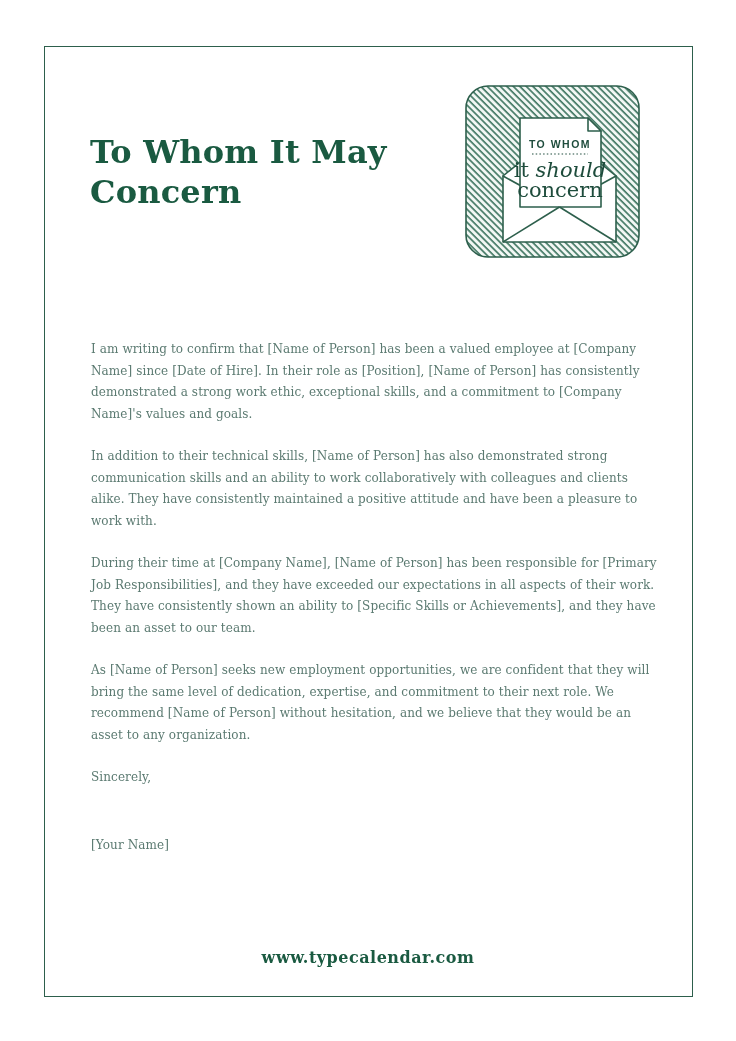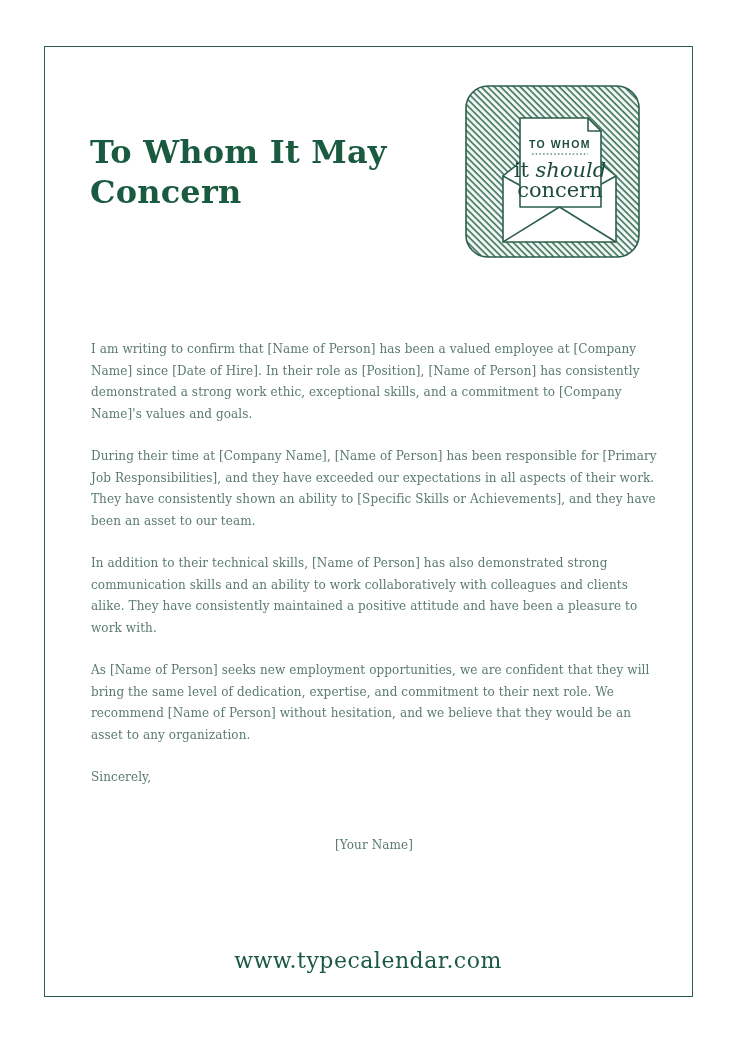--- a/index.html
+++ b/index.html
@@ -41,31 +41,31 @@
     left:91px;top:310px;
     width:566px;
     font-size:12px;
     line-height:21.5px;
     color:var(--body-green,#5b7a71);
     letter-spacing:0.1px;
     margin-top:29px;
   }
   .letter p{margin:0 0 21px 0;}
   .closing{margin-top:3px;}
-  .signature{margin-top:45px;text-align:center;}
+  .signature{margin-top:45px;}
   .signature div{line-height:22px;}
   .footer{
     position:absolute;
     left:0;right:0;top:948px;
     text-align:center;
   }
   .website{
     display:inline-block;
-    font-weight:normal;
-    font-size:22px;
+    font-weight:bold;
+    font-size:16px;
     color:var(--title-green,#1a5a41);
     letter-spacing:0.5px;
   }
   .badge-sans{font-family:"Liberation Sans","DejaVu Sans",sans-serif;}
 </style>
 </head>
 <body>
 
 <div class="page">
 
@@ -98,22 +98,22 @@
     </g>
 
     <text class="badge-sans" x="95" y="63" text-anchor="middle" font-size="10.5" font-weight="bold" letter-spacing="1.5" fill="#1e4c3c">TO WHOM</text>
     <line x1="67" y1="69" x2="123" y2="69" stroke="#1e4c3c" stroke-width="1.2" stroke-dasharray="1.5 2.2"></line>
     <text x="95" y="92" text-anchor="middle" font-size="21" fill="#1e4c3c" font-family="DejaVu Serif, Liberation Serif, serif"><tspan>it </tspan><tspan font-style="italic">should</tspan></text>
     <text x="95" y="112" text-anchor="middle" font-size="21" fill="#1e4c3c" font-family="DejaVu Serif, Liberation Serif, serif">concern</text>
   </svg>
 
   <div class="letter">
     <p>I am writing to confirm that [Name of Person] has been a valued employee at [Company Name] since [Date of Hire]. In their role as [Position], [Name of Person] has consistently demonstrated a strong work ethic, exceptional skills, and a commitment to [Company Name]'s values and goals.</p>
+    <p>In addition to their technical skills, [Name of Person] has also demonstrated strong communication skills and an ability to work collaboratively with colleagues and clients alike. They have consistently maintained a positive attitude and have been a pleasure to work with.</p>
     <p>During their time at [Company Name], [Name of Person] has been responsible for [Primary Job Responsibilities], and they have exceeded our expectations in all aspects of their work. They have consistently shown an ability to [Specific Skills or Achievements], and they have been an asset to our team.</p>
-    <p>In addition to their technical skills, [Name of Person] has also demonstrated strong communication skills and an ability to work collaboratively with colleagues and clients alike. They have consistently maintained a positive attitude and have been a pleasure to work with.</p>
     <p>As [Name of Person] seeks new employment opportunities, we are confident that they will bring the same level of dedication, expertise, and commitment to their next role. We recommend [Name of Person] without hesitation, and we believe that they would be an asset to any organization.</p>
 
     <p class="closing">Sincerely,</p>
 
     <div class="signature">
       <div>[Your Name]</div>
     </div>
   </div>
 
   <div class="footer">

